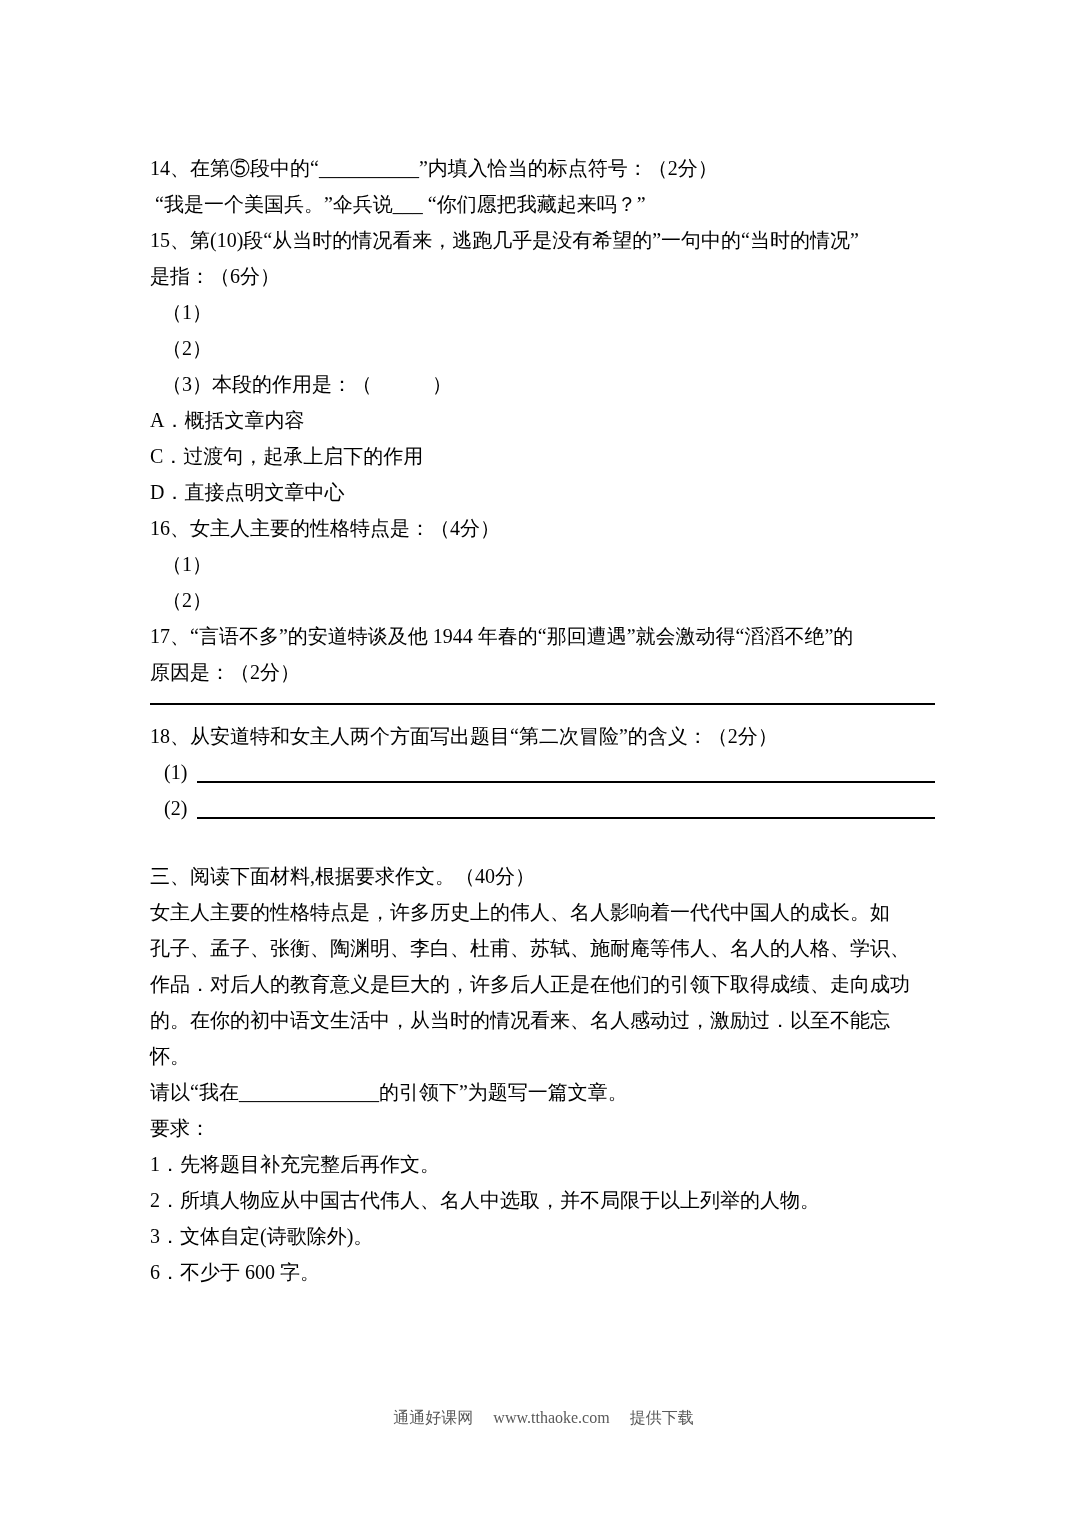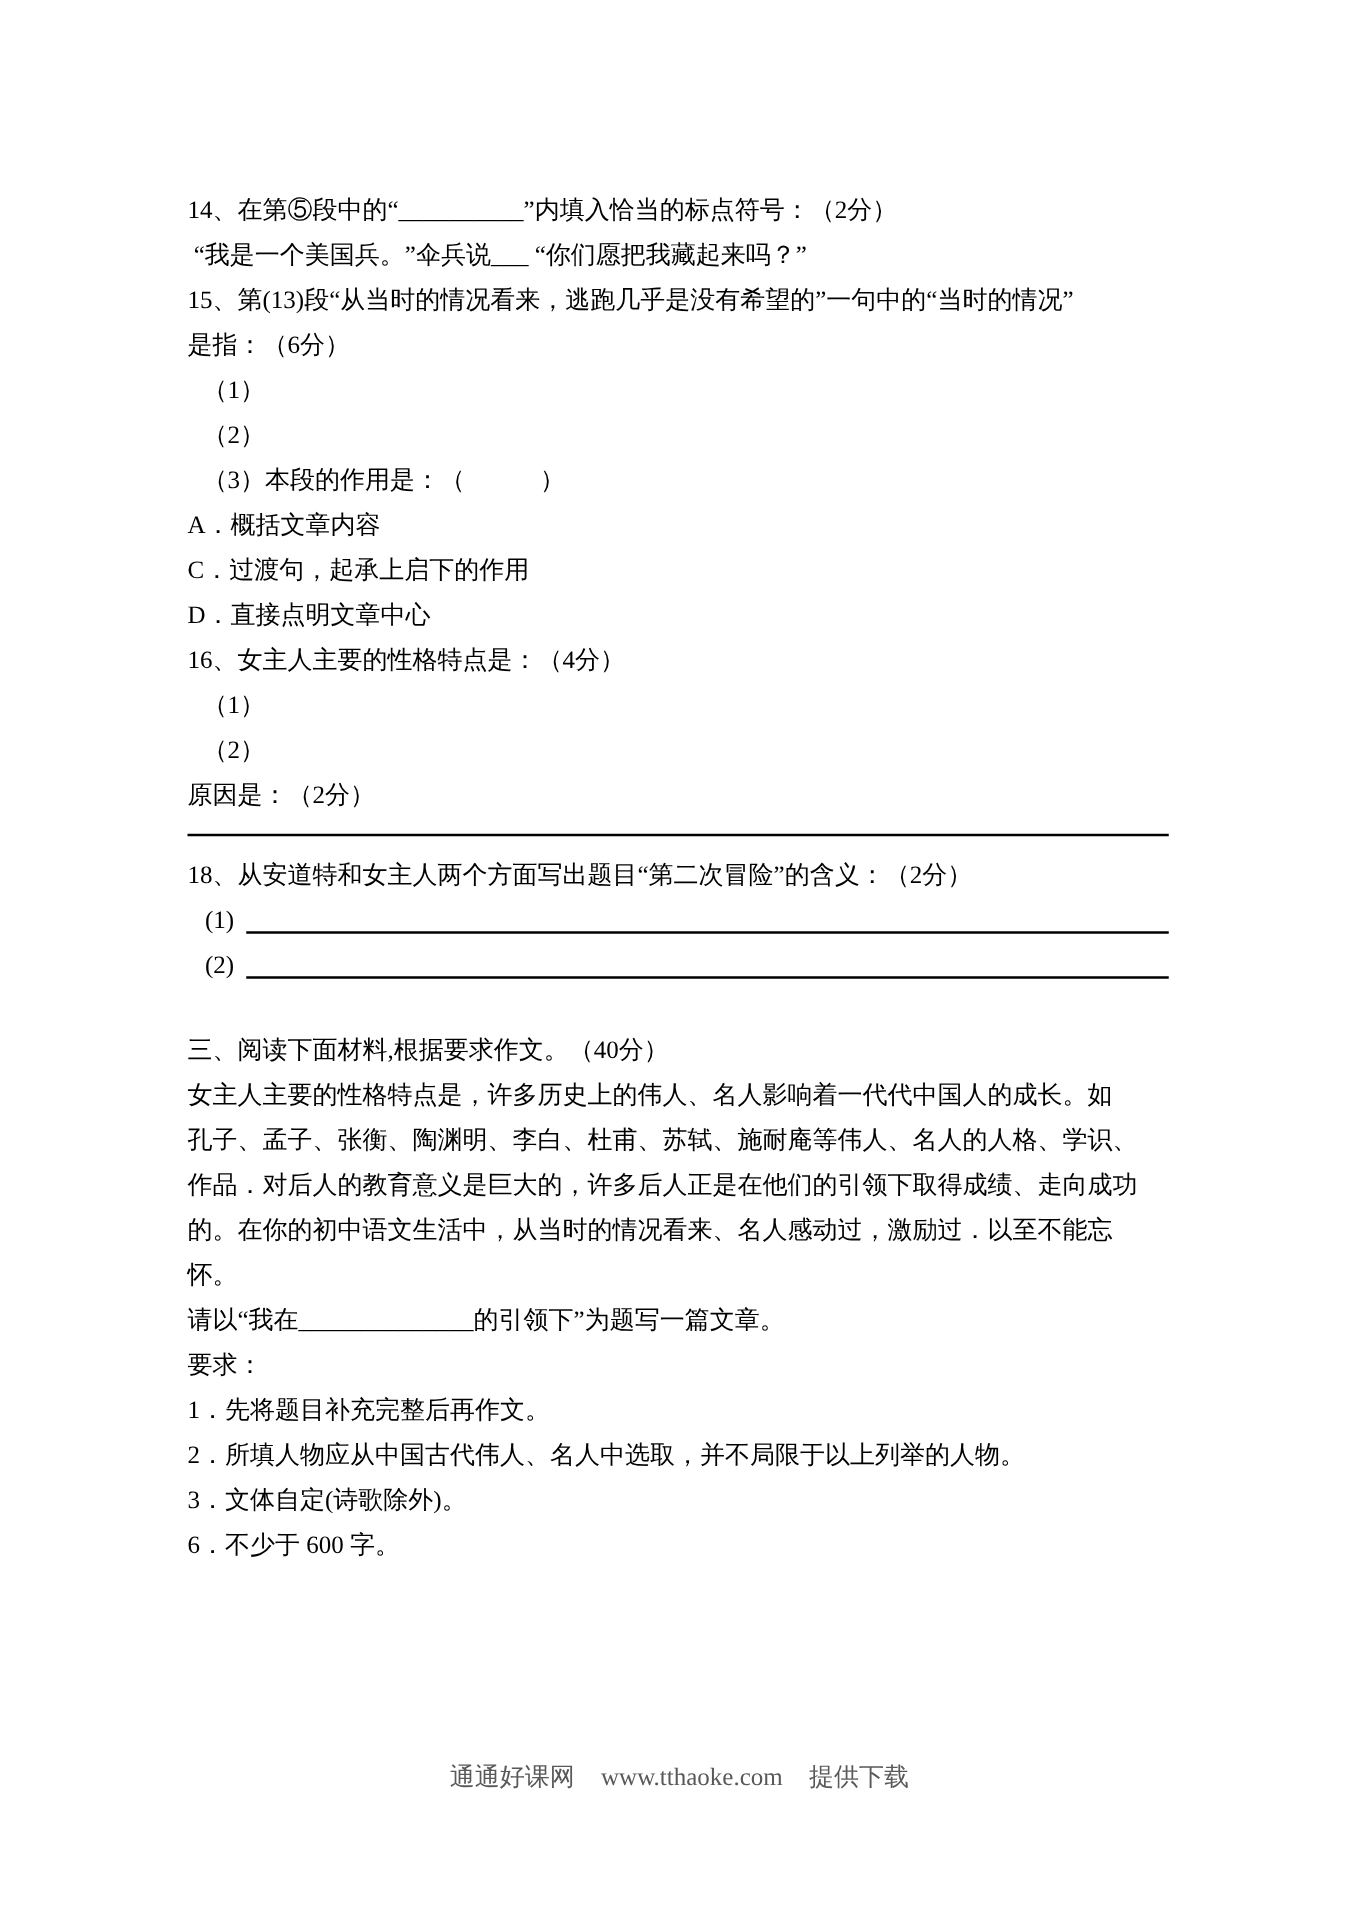--- a/index.html
+++ b/index.html
@@ -39,47 +39,48 @@
     margin:13px 0;
     height:0;
   }
   .section-gap{margin-top:32px;}
   .footer{
     position:absolute;
     top:1408px;
     left:0;
     width:100%;
     text-align:center;
-    font-size:20px;
+    font-size:16px;
     color:#595959;
     font-family:"Liberation Serif","DejaVu Serif",serif;
   }
   .footer span{margin:0 8px;}
 </style>
 </head>
 <body>
 
 <div class="page">
 
   <p class="line">14、在第⑤段中的“__________”内填入恰当的标点符号：（2分）</p>
   <p class="line"> “我是一个美国兵。”伞兵说___ “你们愿把我藏起来吗？”</p>
 
-  <p class="line">15、第(13)段“从当时的情况看来，逃跑几乎是没有希望的”一句中的“当时的情况”</p>
+  <p class="line">15、第(10)段“从当时的情况看来，逃跑几乎是没有希望的”一句中的“当时的情况”</p>
   <p class="line">是指：（6分）</p>
   <p class="line indent">（1）</p>
   <p class="line indent">（2）</p>
   <p class="line indent">（3）本段的作用是：（　　　）</p>
   <p class="line">A．概括文章内容</p>
   <p class="line">C．过渡句，起承上启下的作用</p>
   <p class="line">D．直接点明文章中心</p>
 
   <p class="line">16、女主人主要的性格特点是：（4分）</p>
   <p class="line indent">（1）</p>
   <p class="line indent">（2）</p>
 
+  <p class="line">17、“言语不多”的安道特谈及他 1944 年春的“那回遭遇”就会激动得“滔滔不绝”的</p>
   <p class="line">原因是：（2分）</p>
 
   <div class="rule"></div>
 
   <p class="line">18、从安道特和女主人两个方面写出题目“第二次冒险”的含义：（2分）</p>
   <div class="answer-row">
     <span>(1)</span>
     <span class="fill-line"></span>
   </div>
   <div class="answer-row">

